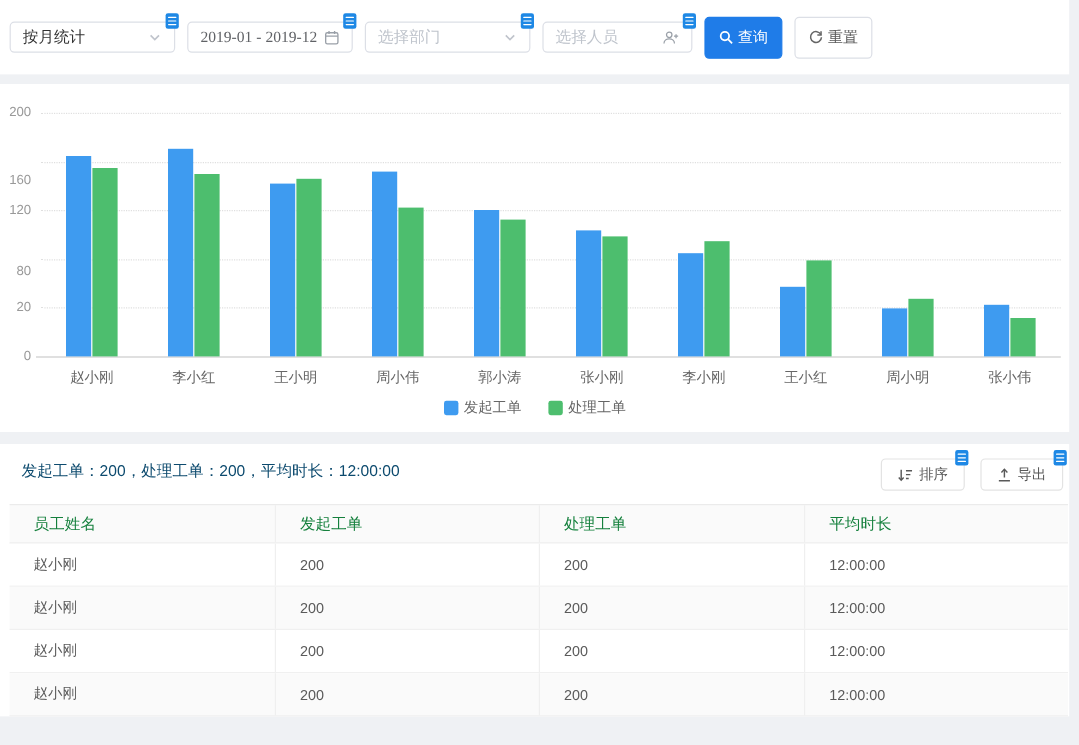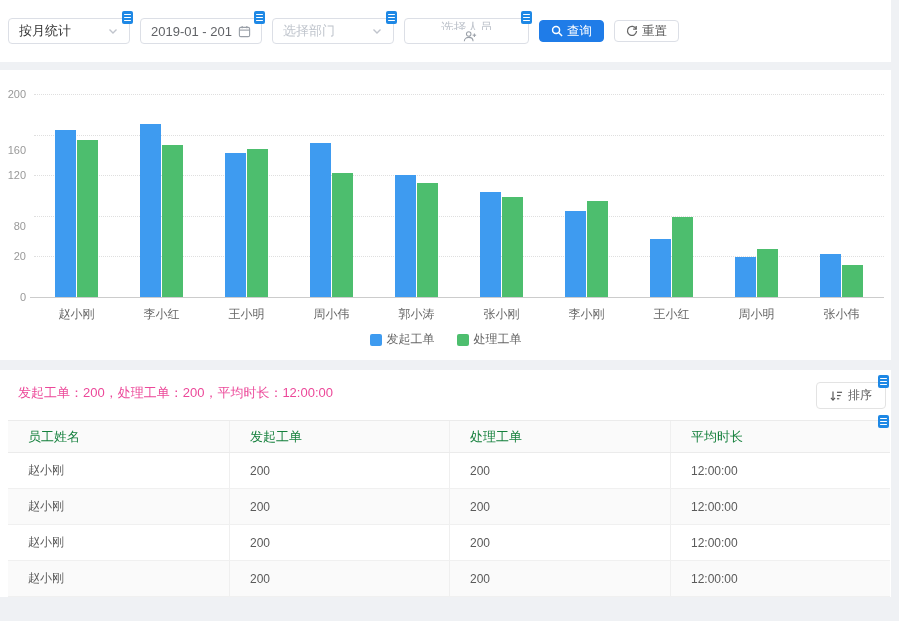--- a/index.html
+++ b/index.html
@@ -15,23 +15,23 @@
   
   #toolbar { top:0; height:62px; display:flex; align-items:center; padding-left:8px; }
   .control {
     position:relative; height:26px; border:1px solid #dcdfe6; border-radius:4px;
     background:#fff; display:flex; align-items:center; font-size:13px;
     margin-right:10px; padding:0 10px; color:#333;
   }
   .control .val { flex:1; white-space:nowrap; overflow:hidden; }
   .placeholder { color:#bfc4cc; }
   .ctrl-icon { flex:0 0 auto; margin-left:6px; }
-  .w130 { width:122px; } .w125 { width:125px;flex-direction:column; }
+  .w130 { width:138px;font-family:Liberation Serif, serif; } .w125 { width:125px; }
   .btn {
-    position:relative; height:22px; border-radius:4px; font-size:12.5px;
+    position:relative; height:35px; border-radius:4px; font-size:12.5px;
     display:flex; align-items:center; gap:4px; padding:0 11px; margin-right:10px;
     cursor:pointer; white-space:nowrap;
   }
   .btn-primary { background:#1f7ce8; border:1px solid #1f7ce8; color:#fff; }
   .btn-plain { background:#fff; border:1px solid #dcdfe6; color:#595959; }
 
   .badge {
     position:absolute; top:-8px; right:-4px; width:11px; height:13px;
     background:#1e88e5; border-radius:2px; display:flex; flex-direction:column;
     justify-content:center; gap:1.5px; padding:0 2px; z-index:5;
@@ -47,22 +47,22 @@
   .bar-group { flex:1; display:flex; align-items:flex-end; justify-content:center; gap:1px; }
   .bar { width:21px; }
   #xlabels { position:absolute; left:34px; top:236px; width:850px; display:flex; }
   .xlabel { flex:1; text-align:center; font-size:12px; color:#666; }
   #legend { position:absolute; left:0; top:261px; width:100%; display:flex; justify-content:center; gap:22px; }
   .legend-item { display:flex; align-items:center; gap:5px; font-size:12px; color:#666; cursor:pointer; }
   .legend-swatch { width:12px; height:12px; border-radius:2px; }
 
   
   #table-card { top:370px; height:227px; }
-  #summary { position:absolute; left:18px; top:14px; font-size:13px; color:#ec4899; }
-  #actions { position:absolute; right:5px; top:12px; display:flex; gap:13px;flex-direction:column; }
+  #summary { position:absolute; left:18px; top:14px; font-size:13px; color:#0c4a6e; }
+  #actions { position:absolute; right:5px; top:12px; display:flex; gap:13px; }
   .action-btn {
     position:relative; height:27px; border:1px solid #e3e3e3; border-radius:4px;
     background:#fff; color:#595959; font-size:12px; display:flex; align-items:center;
     gap:5px; padding:0 13px; cursor:pointer;
   }
   #wtable { position:absolute; left:8px; top:50px; width:882px; }
   .trow { display:grid; grid-template-columns:221px 220px 221px 220px; }
   .thead { background:#fafafa; height:33px; border-top:1px solid #ebebeb; border-bottom:1px solid #ebebeb; }
   .th { display:flex; align-items:center; padding-left:20px; font-size:13px; color:#15803d; }
   .tbody-row { height:36px; border-bottom:1px solid #f0f0f0; background:#fff; }

